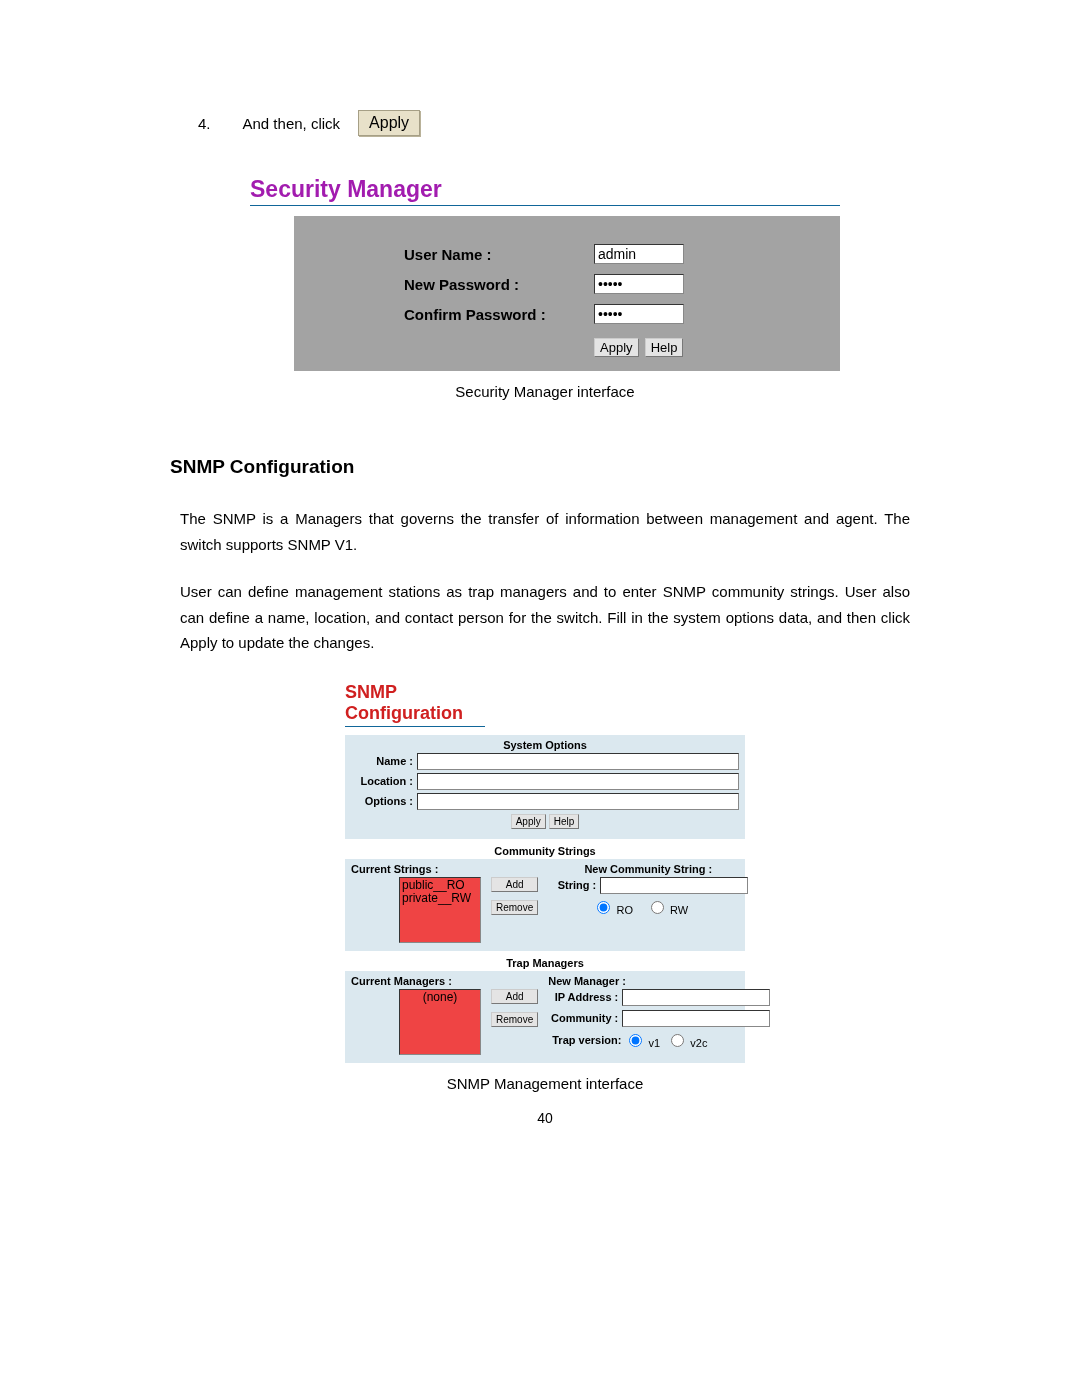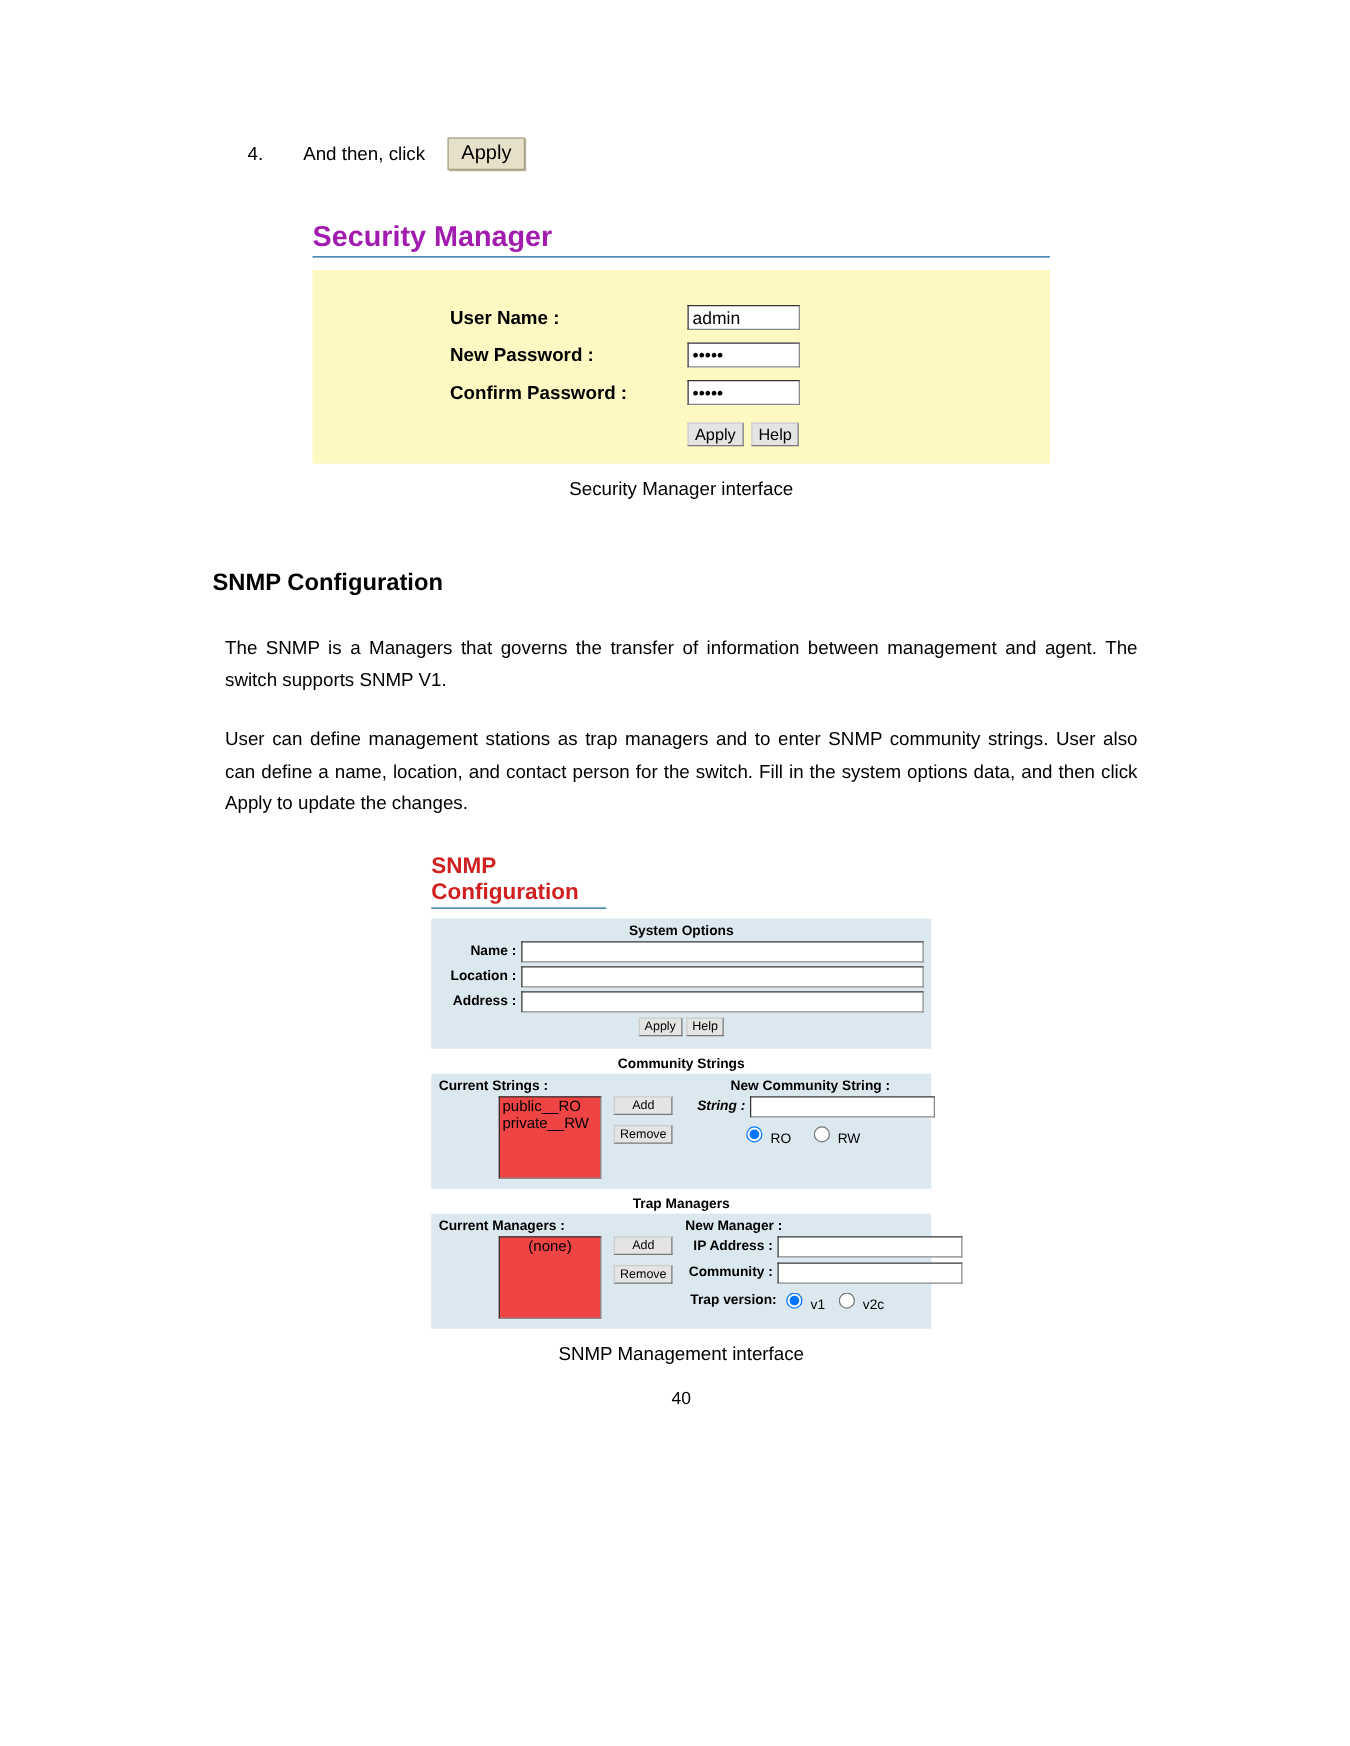--- a/index.html
+++ b/index.html
@@ -38,25 +38,26 @@
   .panel-title-red {
     color: #a21caf;
     font-weight: bold;
     font-size: 23px;
     font-family: 'Arial Narrow', Arial, sans-serif;
     letter-spacing: 0px;
     border-bottom: 1.5px solid #116699;
     padding-bottom: 2px;
   }
   .sm-form-box {
-    background: #fef9c3;
+    background: #a3a3a3;
     margin-top: 10px;
     padding: 28px 30px 10px 110px;
     font-weight: bold;
     font-size: 15px;
+    margin-left: 44px;
   }
   .sm-row {
     display: flex;
     align-items: center;
     margin-bottom: 10px;
   }
   .sm-label { width: 190px; }
   .sm-input {
     width: 82px;
     padding: 1px 3px;
@@ -279,21 +280,21 @@
       <div class="snmp-subtitle">System Options</div>
       <div class="snmp-row">
         <span class="snmp-label">Name :</span>
         <input type="text" class="snmp-input-long" style="">
       </div>
       <div class="snmp-row">
         <span class="snmp-label">Location :</span>
         <input type="text" class="snmp-input-long" style="">
       </div>
       <div class="snmp-row">
-        <span class="snmp-label">Address :</span>
+        <span class="snmp-label">Options :</span>
         <input type="text" class="snmp-input-long" style="">
       </div>
       <div class="snmp-btnrow">
         <button class="snmp-btn">Apply</button>
         <button class="snmp-btn">Help</button>
       </div>
     </div>
 
     <div class="subtitle-plain">Community Strings</div>
     <div class="snmp-section">
@@ -305,21 +306,21 @@
             <div>private__RW</div>
           </div>
         </div>
         <div class="mid-col">
           <button class="snmp-btn">Add</button>
           <button class="snmp-btn">Remove</button>
         </div>
         <div class="right-col">
           <div class="col-label" style="text-align:center;">New Community String :</div>
           <div class="right-row">
-            <span class="right-label" style="width:48px;font-style:italic;">String :</span>
+            <span class="right-label" style="width:48px;">String :</span>
             <input type="text" class="right-input" style="">
           </div>
           <div class="radio-group">
             <label><input type="radio" name="comm" checked="" style=""> <span>RO</span></label>
             <label><input type="radio" name="comm" style=""> <span>RW</span></label>
           </div>
         </div>
       </div>
     </div>
 

